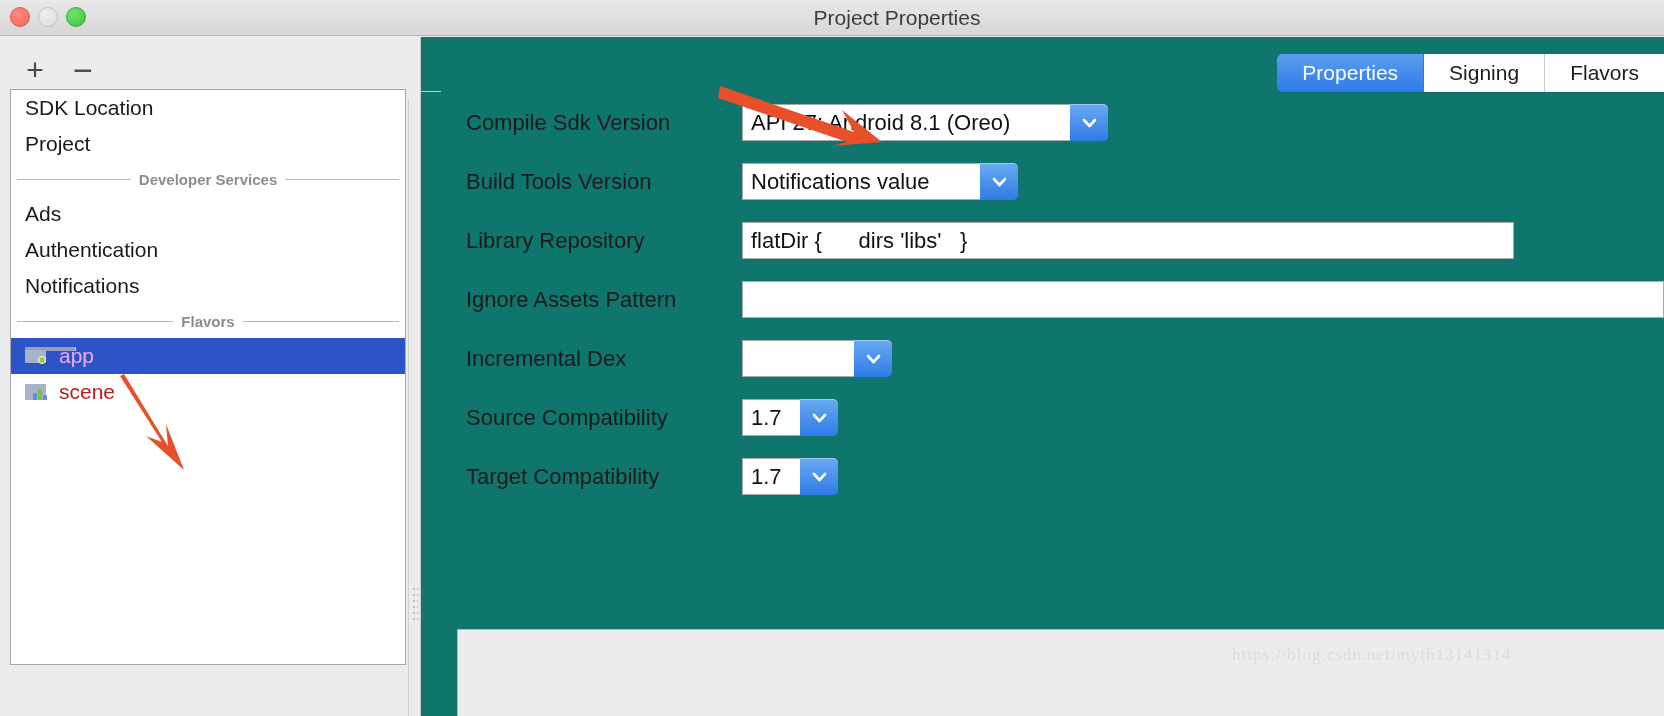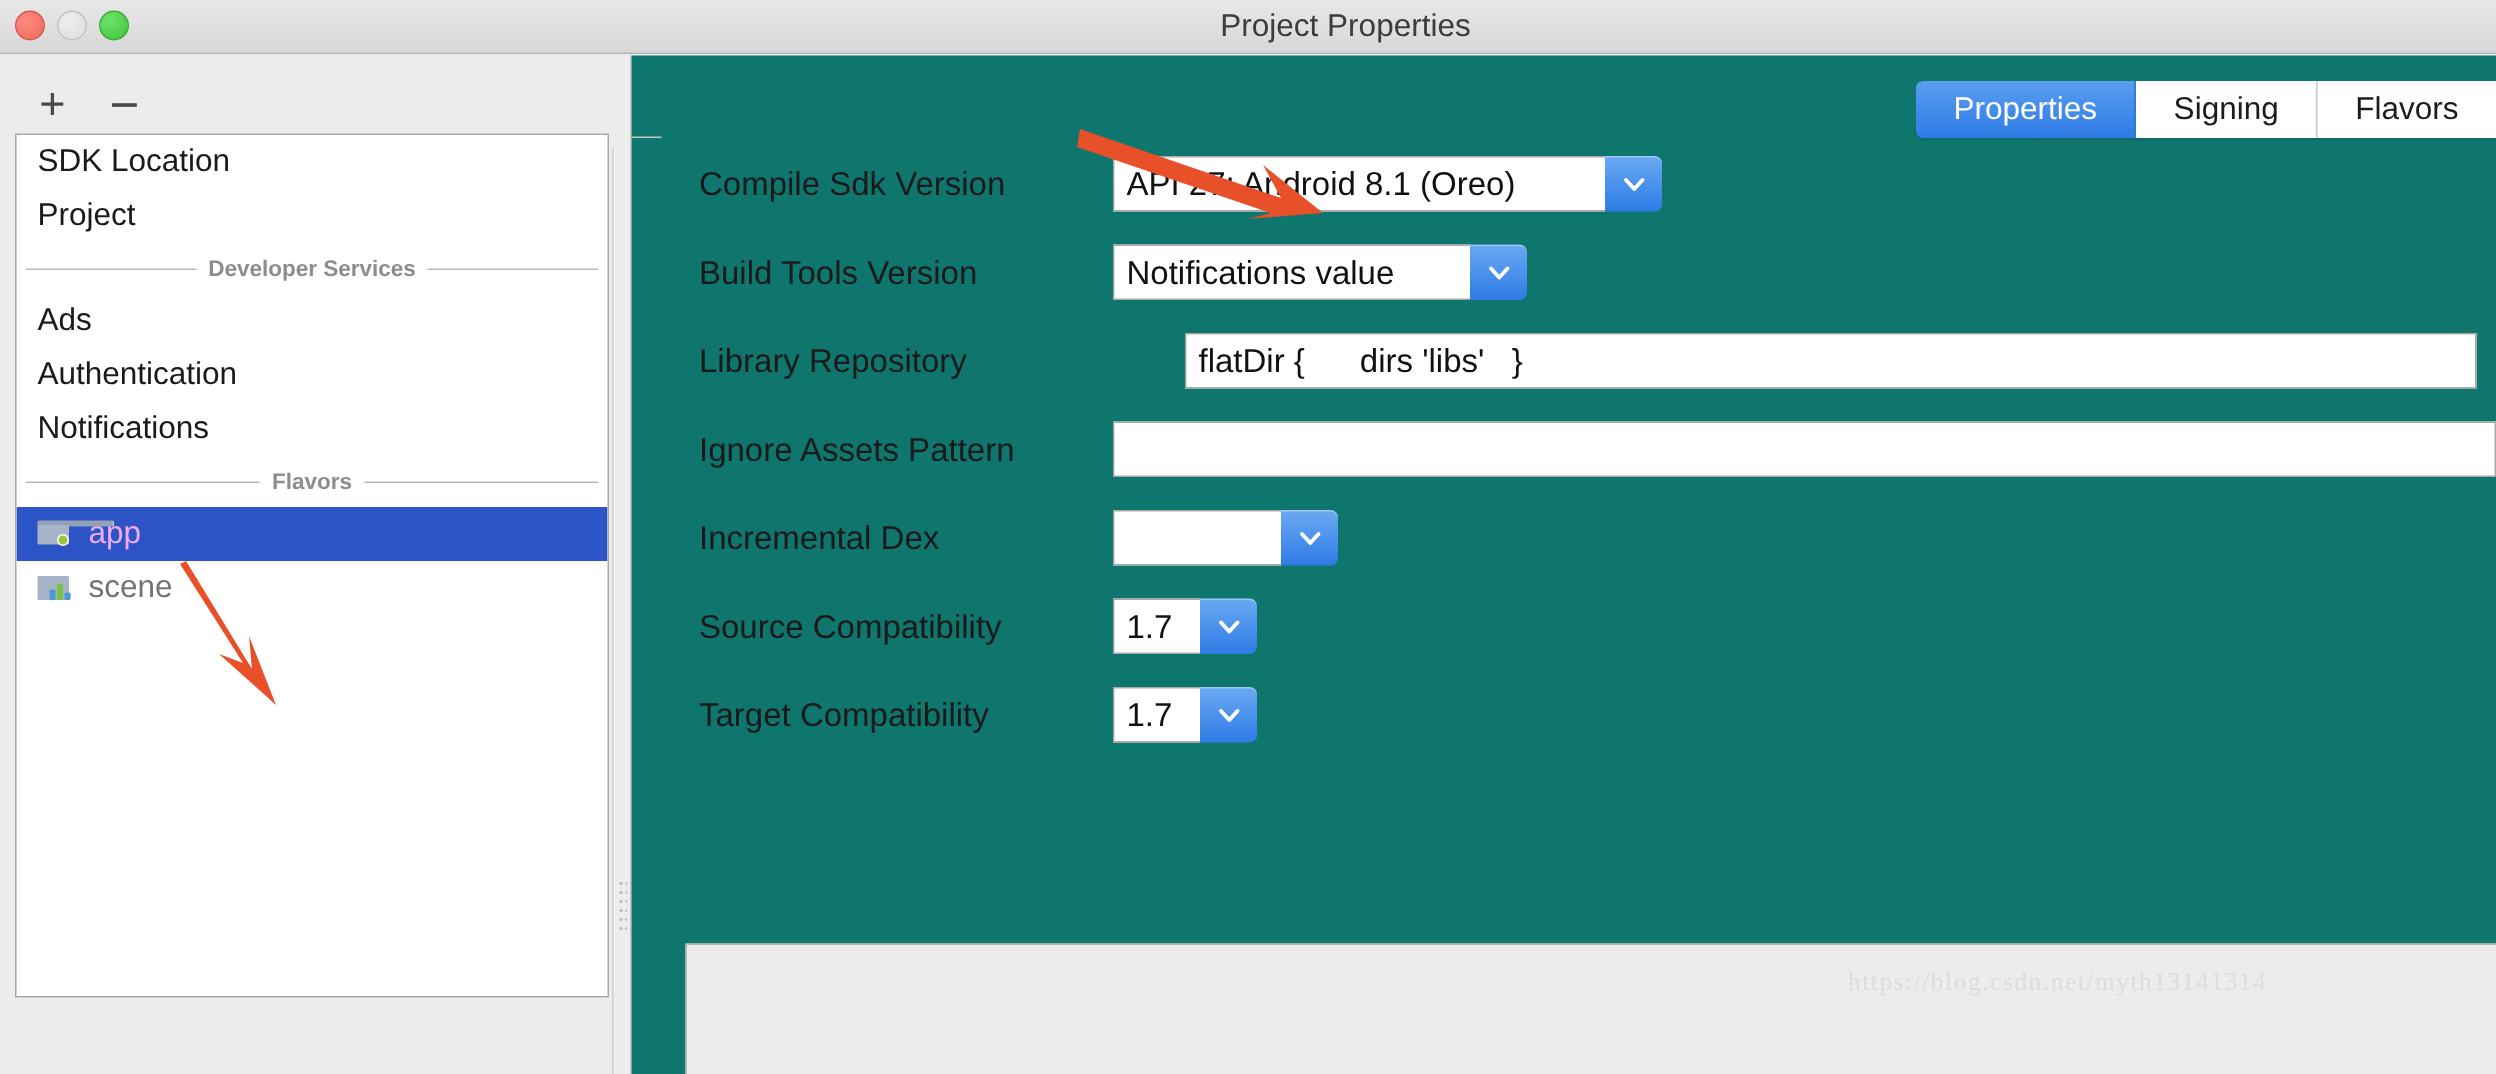--- a/index.html
+++ b/index.html
@@ -121,21 +121,21 @@
     color: #8d8d8d;
     padding: 0 8px;
     white-space: nowrap;
   }
   .module-item {
     height: 36px;
     display: flex;
     align-items: center;
     padding-left: 14px;
     font-size: 21px;
-    color: #737373;
+    color: #b91c1c;
     white-space: nowrap;
     cursor: default;
   }
   .module-item.selected {
     background: #2c54c6;
     color: #f0abfc;
   }
   .mod-icon {
     width: 24px; height: 22px;
     margin-right: 10px;
@@ -317,21 +317,21 @@
     align-items: center;
     justify-content: center;
     flex: 0 0 auto;
     cursor: default;
   }
   .combo-btn svg { display: block; }
 
   
   #field-compile-sdk .text-input   { width: 328px; }
   #field-build-tools .text-input   { width: 238px; }
-  #field-library-repo .text-input  { width: 861px; margin-left: 48px; }
+  #field-library-repo .text-input  { width: 772px; }
   #field-ignore-assets .text-input { width: 922px; }
   #field-incremental-dex .text-input { width: 112px; }
   #field-source-compat .text-input { width: 58px; }
   #field-target-compat .text-input { width: 58px; }
 
   
   #bottom-panel {
     position: absolute;
     left: 36px; top: 592px;
     width: 1250px;

